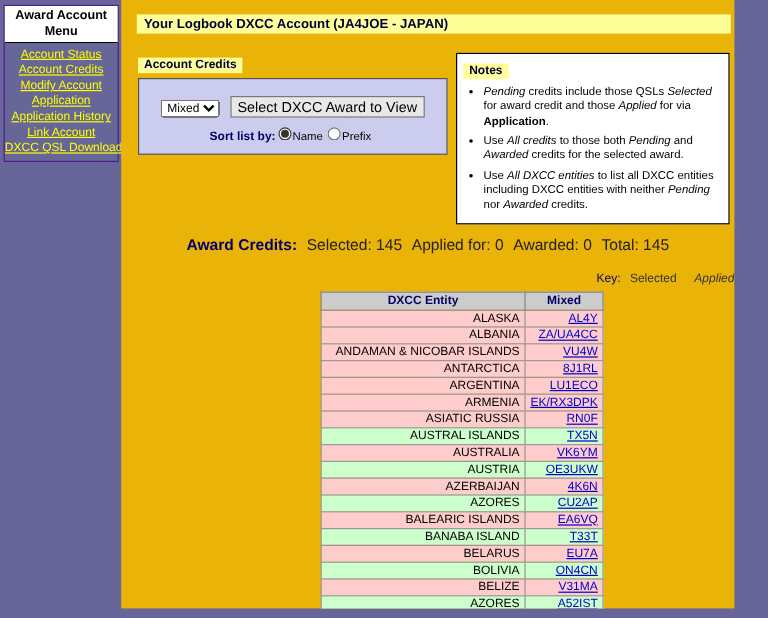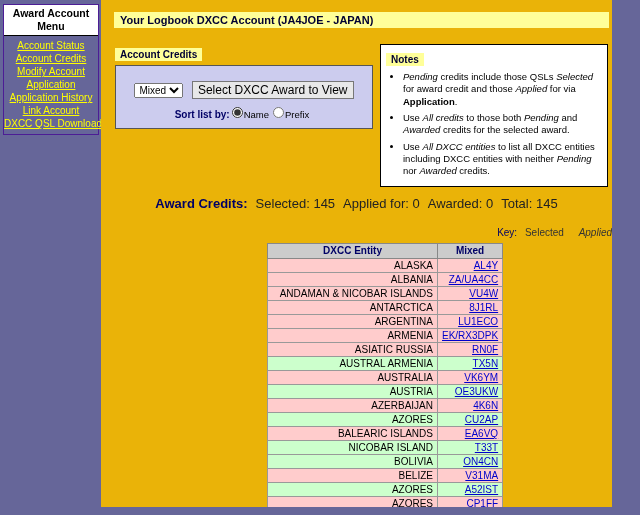--- a/index.html
+++ b/index.html
@@ -164,21 +164,21 @@
         </tr>
         <tr class="row-pink">
           <td class="entity-cell">ARMENIA</td>
           <td class="callsign-cell"><a href="#">EK/RX3DPK</a></td>
         </tr>
         <tr class="row-pink">
           <td class="entity-cell">ASIATIC RUSSIA</td>
           <td class="callsign-cell"><a href="#">RN0F</a></td>
         </tr>
         <tr class="row-green">
-          <td class="entity-cell">AUSTRAL ARMENIA</td>
+          <td class="entity-cell">AUSTRAL ISLANDS</td>
           <td class="callsign-cell"><a href="#">TX5N</a></td>
         </tr>
         <tr class="row-pink">
           <td class="entity-cell">AUSTRALIA</td>
           <td class="callsign-cell"><a href="#">VK6YM</a></td>
         </tr>
         <tr class="row-green">
           <td class="entity-cell">AUSTRIA</td>
           <td class="callsign-cell"><a href="#">OE3UKW</a></td>
         </tr>
@@ -188,22 +188,26 @@
         </tr>
         <tr class="row-green">
           <td class="entity-cell">AZORES</td>
           <td class="callsign-cell"><a href="#">CU2AP</a></td>
         </tr>
         <tr class="row-pink">
           <td class="entity-cell">BALEARIC ISLANDS</td>
           <td class="callsign-cell"><a href="#">EA6VQ</a></td>
         </tr>
         <tr class="row-green">
-          <td class="entity-cell">NICOBAR ISLAND</td>
+          <td class="entity-cell">BANABA ISLAND</td>
           <td class="callsign-cell"><a href="#">T33T</a></td>
+        </tr>
+        <tr class="row-pink">
+          <td class="entity-cell">BELARUS</td>
+          <td class="callsign-cell"><a href="#">EU7A</a></td>
         </tr>
         <tr class="row-green">
           <td class="entity-cell">BOLIVIA</td>
           <td class="callsign-cell"><a href="#">ON4CN</a></td>
         </tr>
         <tr class="row-pink">
           <td class="entity-cell">BELIZE</td>
           <td class="callsign-cell"><a href="#">V31MA</a></td>
         </tr>
         <tr class="row-green">

